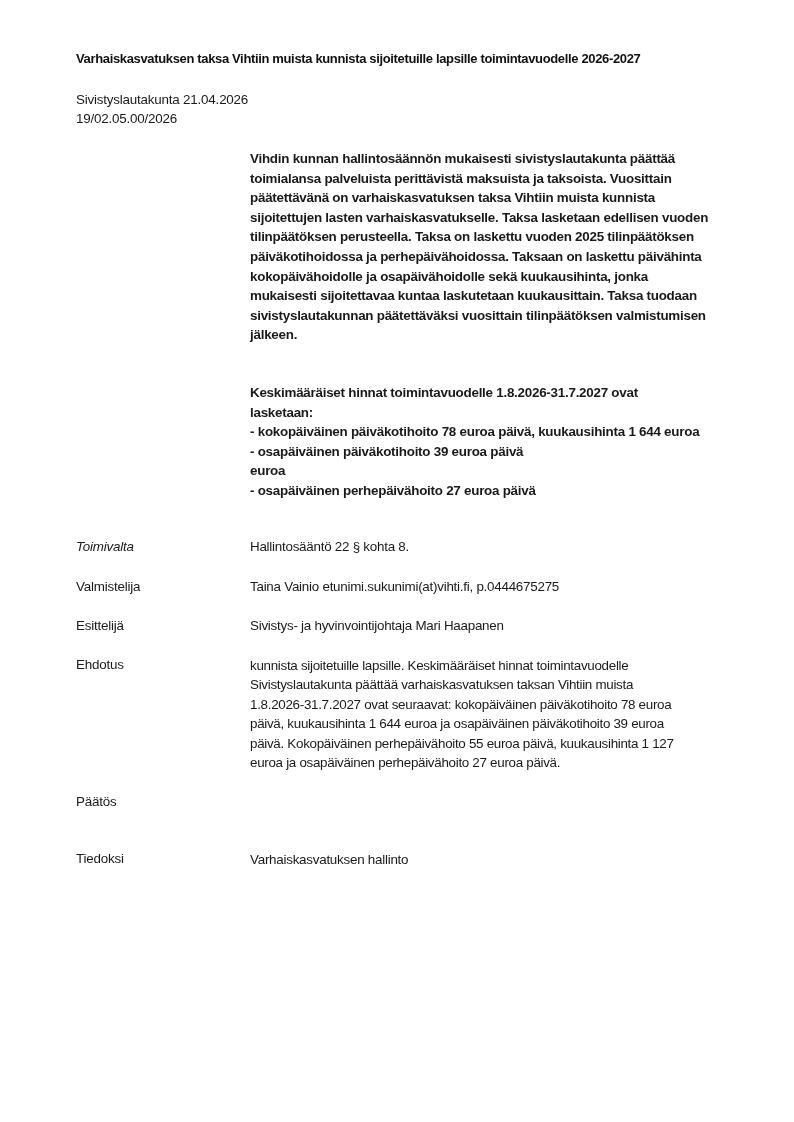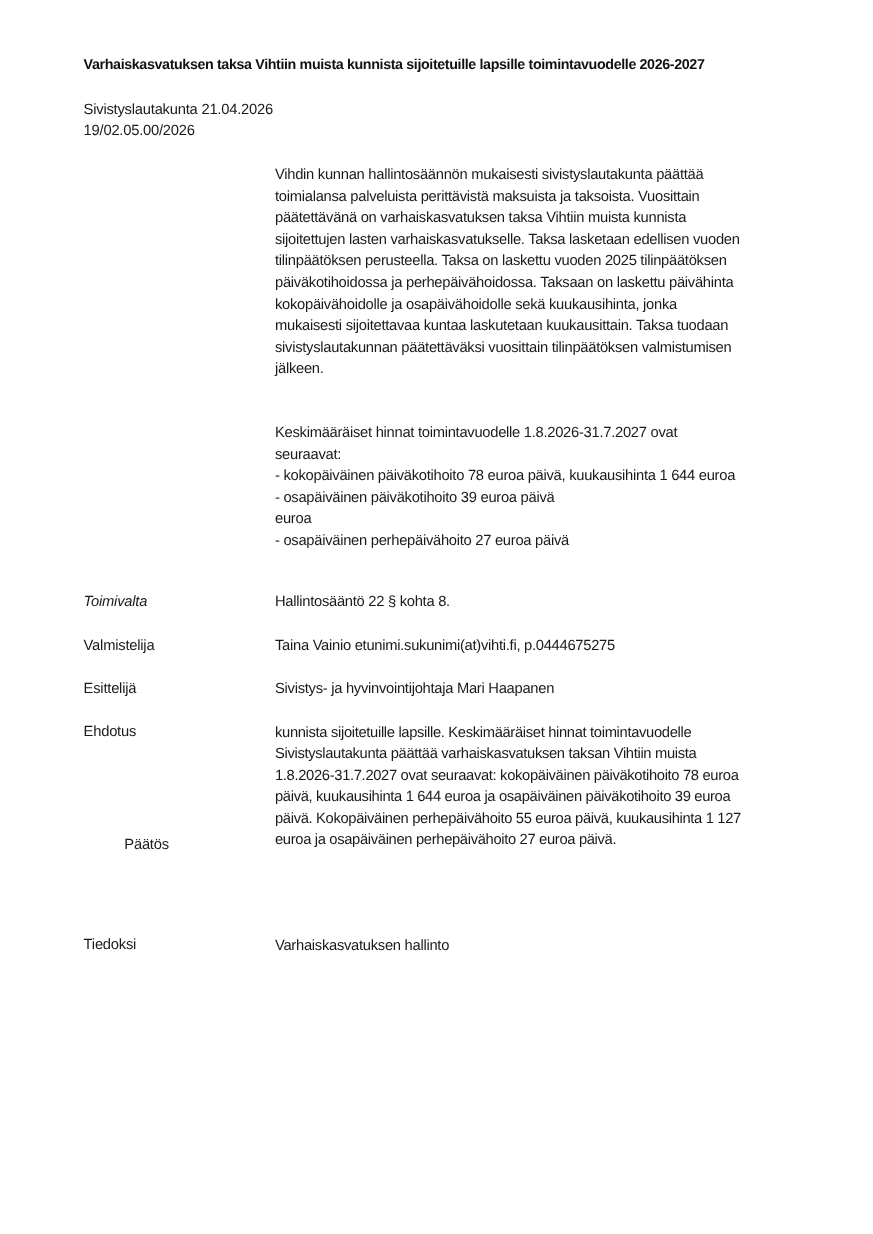--- a/index.html
+++ b/index.html
@@ -41,21 +41,21 @@
     }
     .meta div { white-space: nowrap; }
     .body-block {
       position: absolute;
       left: 250px;
       width: 500px;
       line-height: 19.6px;
       font-size: 13.4px;
       letter-spacing: -0.25px;
     }
-    .body-block .line { white-space: nowrap; }
+    .body-block .line { white-space: nowrap; font-weight: bold; }
     .intro { top: 149px; }
     .prices { top: 383px; }
     .label {
       position: absolute;
       left: 76px;
       font-size: 13.4px;
       letter-spacing: -0.2px;
       white-space: nowrap;
     }
     .value {
@@ -95,21 +95,21 @@
     <div class="line">tilinpäätöksen perusteella. Taksa on laskettu vuoden  2025 tilinpäätöksen</div>
     <div class="line">päiväkotihoidossa ja perhepäivähoidossa. Taksaan on laskettu päivähinta</div>
     <div class="line">kokopäivähoidolle  ja osapäivähoidolle sekä kuukausihinta, jonka</div>
     <div class="line">mukaisesti sijoitettavaa kuntaa  laskutetaan kuukausittain. Taksa tuodaan</div>
     <div class="line">sivistyslautakunnan päätettäväksi vuosittain tilinpäätöksen valmistumisen</div>
     <div class="line">jälkeen.</div>
   </div>
 
   <div class="body-block prices">
     <div class="line">Keskimääräiset hinnat toimintavuodelle 1.8.2026-31.7.2027 ovat</div>
-    <div class="line">seuraavat:</div>
+    <div class="line">lasketaan:</div>
     <div class="line">- kokopäiväinen päiväkotihoito 78 euroa päivä, kuukausihinta 1 644 euroa</div>
     <div class="line">- osapäiväinen päiväkotihoito 39 euroa päivä</div>
     <div class="line">euroa</div>
     <div class="line">- osapäiväinen perhepäivähoito 27 euroa päivä</div>
   </div>
 
   <div class="label" style="top:539px;font-style:italic;">Toimivalta</div>
   <div class="value" style="top:539px;">Hallintosääntö 22 § kohta 8.</div>
 
   <div class="label" style="top:579px;">Valmistelija</div>
@@ -121,18 +121,18 @@
   <div class="label" style="top:657px;text-align:right;">Ehdotus</div>
   <div class="proposal">
     <div class="line">kunnista  sijoitetuille lapsille. Keskimääräiset hinnat  toimintavuodelle</div>
     <div class="line">Sivistyslautakunta päättää varhaiskasvatuksen taksan Vihtiin muista</div>
     <div class="line">1.8.2026-31.7.2027  ovat seuraavat: kokopäiväinen päiväkotihoito 78 euroa</div>
     <div class="line">päivä, kuukausihinta 1 644 euroa  ja osapäiväinen päiväkotihoito 39 euroa</div>
     <div class="line">päivä. Kokopäiväinen perhepäivähoito 55 euroa päivä, kuukausihinta 1 127</div>
     <div class="line">euroa  ja osapäiväinen perhepäivähoito  27 euroa  päivä.</div>
   </div>
 
-  <div class="label" style="top:760px;margin-left:37px;">Päätös</div>
+  <div class="label" style="top:794px;">Päätös</div>
 
   <div class="label" style="top:816px;margin-top:35px;">Tiedoksi</div>
   <div class="value" style="top:852px;">Varhaiskasvatuksen hallinto</div>
 
 </div>
 
 </body></html>

